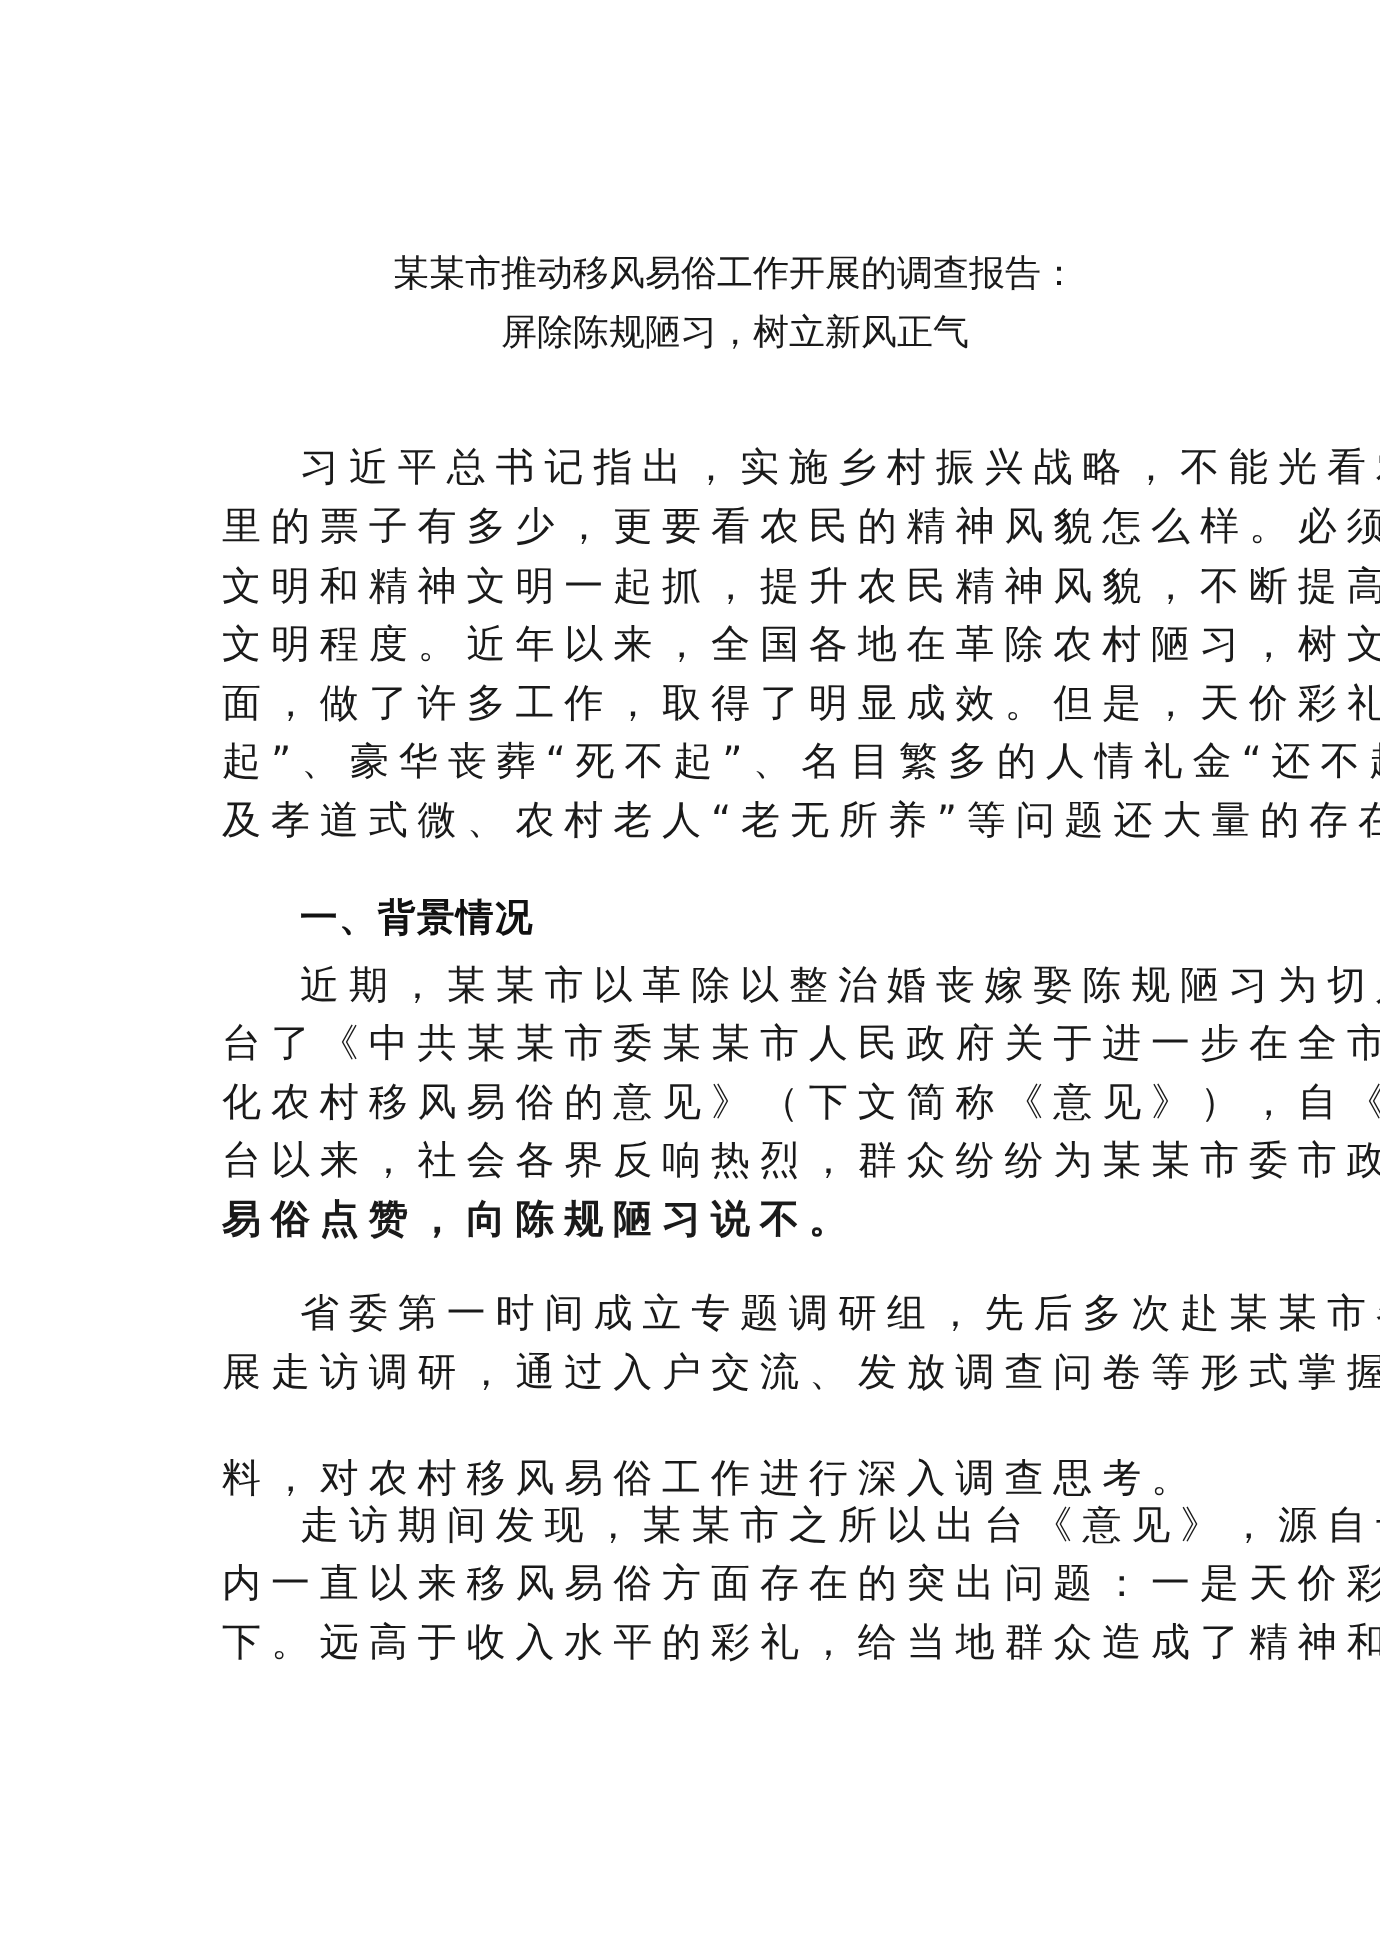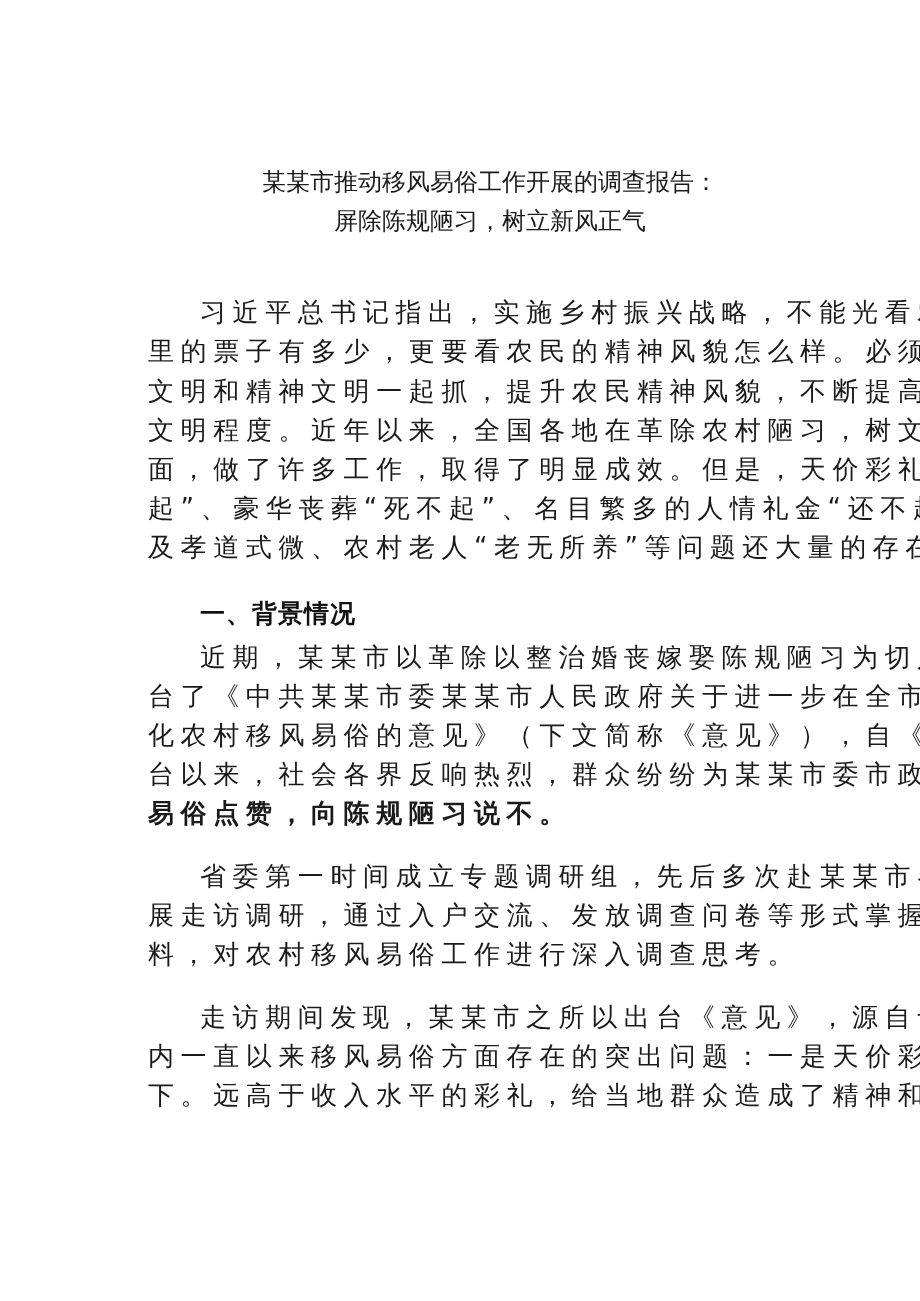--- a/index.html
+++ b/index.html
@@ -78,34 +78,34 @@
   <div>
     <div class="line indent" style="top:293px;">习近平总书记指出，实施乡村振兴战略，不能光看农民口袋</div>
     <div class="line" style="top:332px;">里的票子有多少，更要看农民的精神风貌怎么样。必须坚持物质</div>
     <div class="line" style="top:372px;">文明和精神文明一起抓，提升农民精神风貌，不断提高乡村社会</div>
     <div class="line" style="top:411px;">文明程度。近年以来，全国各地在革除农村陋习，树文明新风方</div>
     <div class="line" style="top:450px;">面，做了许多工作，取得了明显成效。但是，天价彩礼“娶不</div>
     <div class="line" style="top:489px;">起”、豪华丧葬“死不起”、名目繁多的人情礼金“还不起”以</div>
     <div class="line last" style="top:528px;">及孝道式微、农村老人“老无所养”等问题还大量的存在。</div>
   </div>
 
-  <div class="heading" style="top:594px;">一、背景情况</div>
+  <div class="heading" style="top:594px;font-family:Liberation Mono, monospace;">一、背景情况</div>
 
   <div>
     <div class="line indent" style="top:638px;">近期，某某市以革除以整治婚丧嫁娶陈规陋习为切入点，出</div>
     <div class="line" style="top:677px;">台了《中共某某市委某某市人民政府关于进一步在全市范围内深</div>
     <div class="line" style="top:716px;">化农村移风易俗的意见》（下文简称《意见》），自《意见》出</div>
     <div class="line" style="top:755px;">台以来，社会各界反响热烈，群众纷纷为某某市委市政府的移风</div>
     <div class="line last" style="top:794px;font-weight:bold;">易俗点赞，向陈规陋习说不。</div>
   </div>
 
   <div>
     <div class="line indent" style="top:857px;">省委第一时间成立专题调研组，先后多次赴某某市各县区开</div>
     <div class="line" style="top:896px;">展走访调研，通过入户交流、发放调查问卷等形式掌握第一手资</div>
-    <div class="line last" style="top:935px;">料，对农村移风易俗工作进行深入调查思考。</div>
+    <div class="line last" style="top:967px;">料，对农村移风易俗工作进行深入调查思考。</div>
   </div>
 
   <div>
     <div class="line indent" style="top:998px;">走访期间发现，某某市之所以出台《意见》，源自于某某境</div>
     <div class="line" style="top:1037px;">内一直以来移风易俗方面存在的突出问题：一是天价彩礼居高不</div>
     <div class="line" style="top:1076px;">下。远高于收入水平的彩礼，给当地群众造成了精神和经济的双</div>
   </div>
 
 </div>
 

